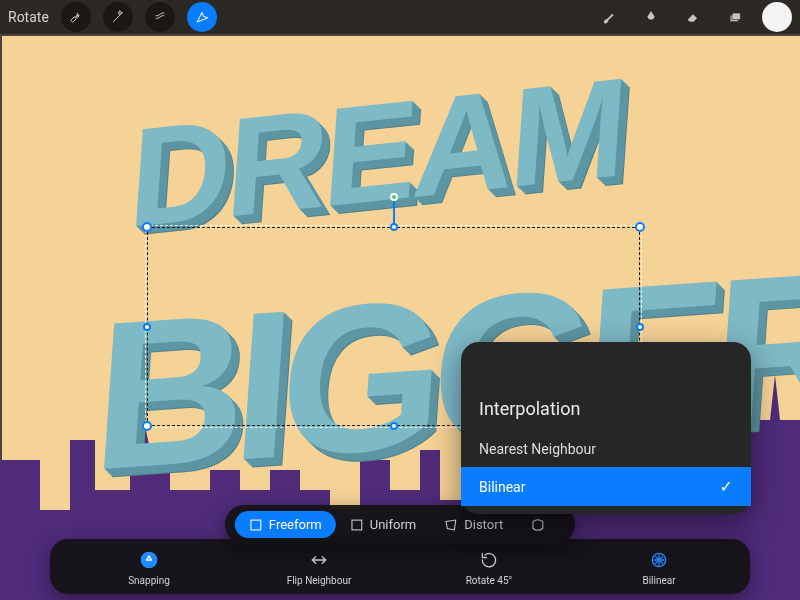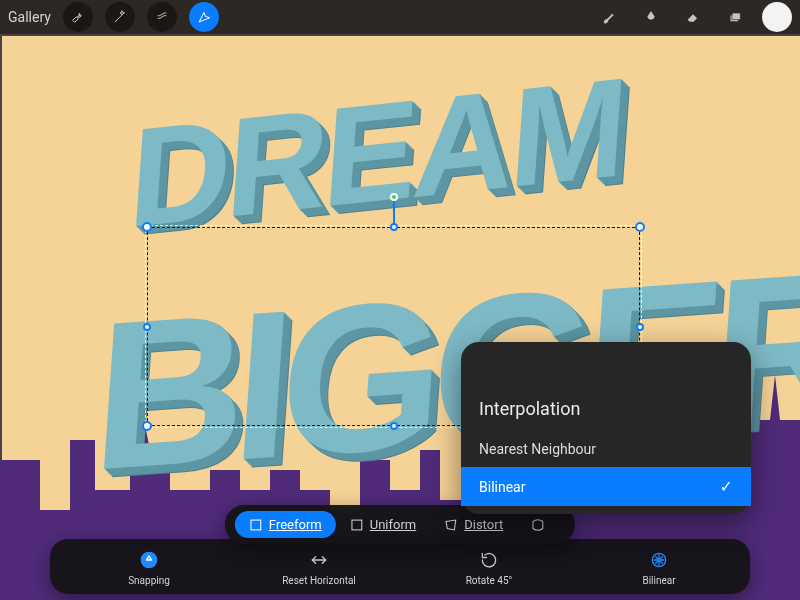--- a/index.html
+++ b/index.html
@@ -102,21 +102,21 @@
   .modewrap {
     position: absolute; bottom: 56px; left: 50%; transform: translateX(-50%);
     display: flex; align-items: center;
     background: rgba(18,18,18,0.92); backdrop-filter: blur(6px);
     border-radius: 24px; padding: 6px 10px;
     box-shadow: 0 6px 20px rgba(0,0,0,0.4);
     z-index: 40;
   }
   .mode {
     display: flex; align-items: center; gap: 6px;
-    color: #cfcfcf; font-size: 13px; padding: 6px 14px; border-radius: 16px; text-decoration: underline;
+    color: #cfcfcf; font-size: 13px; padding: 6px 14px; border-radius: 16px;
   }
   .mode.active { background: #0a7dff; color: #fff; }
   .mode svg { width: 14px; height: 14px; }
   .mode svg * { stroke: currentColor; fill: none; stroke-width: 1.5; }
 
   .actions {
     position: absolute; bottom: 6px; left: 50%; transform: translateX(-50%);
     width: 700px;
     display: flex; justify-content: space-around; align-items: flex-end;
     background: rgba(18,18,18,0.92); border-radius: 18px;
@@ -133,21 +133,21 @@
   .action .aicon svg * { stroke: currentColor; fill: none; stroke-width: 1.6; stroke-linecap: round; stroke-linejoin: round; }
   .action.accent .aicon { color: #1f8bff; }
   .action.accent .aicon.filled svg circle { fill: #1f8bff; stroke: none; }
   .action.accent .aicon.filled svg path { stroke: #fff; }
 </style>
 </head>
 <body>
 
 <div class="topbar">
   <div class="left">
-    <span>Gallery</span>
+    <span>Rotate</span>
 
     <span class="ticon dark">
       <svg viewBox="0 0 24 24">
           <path d="M14 7a4 4 0 0 1-5 5L4 17l3 3 5-5a4 4 0 0 1 5-5l-3 3-2-2 3-3z"></path>
         </svg>
     </span>
     <span class="ticon dark">
       <svg viewBox="0 0 24 24">
           <path d="M5 19 19 5"></path>
           <path d="M15 3l1 2 2 1-2 1-1 2-1-2-2-1 2-1z"></path>
@@ -285,21 +285,21 @@
   </div>
 
   <div class="action">
     <span class="aicon">
       <svg viewBox="0 0 24 24">
           <path d="M4 12h16"></path>
           <path d="M8 8l-4 4 4 4"></path>
           <path d="M16 8l4 4-4 4"></path>
         </svg>
     </span>
-    <span>Reset Horizontal</span>
+    <span>Flip Neighbour</span>
   </div>
 
 
   <div class="action">
     <span class="aicon">
       <svg viewBox="0 0 24 24">
           <path d="M4 12a8 8 0 1 0 3-6"></path>
           <path d="M4 4v5h5"></path>
         </svg>
     </span>

